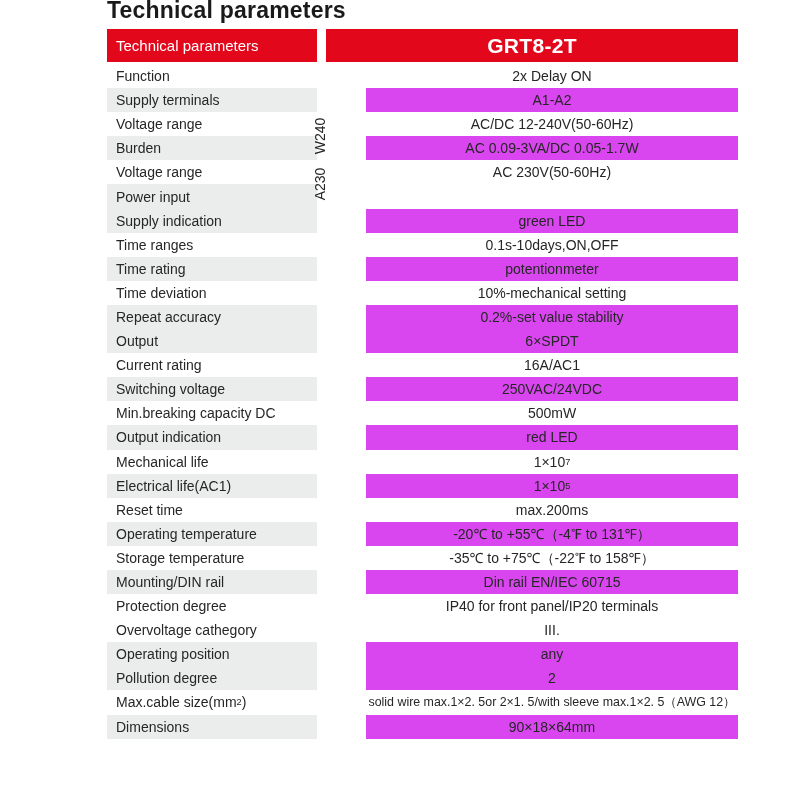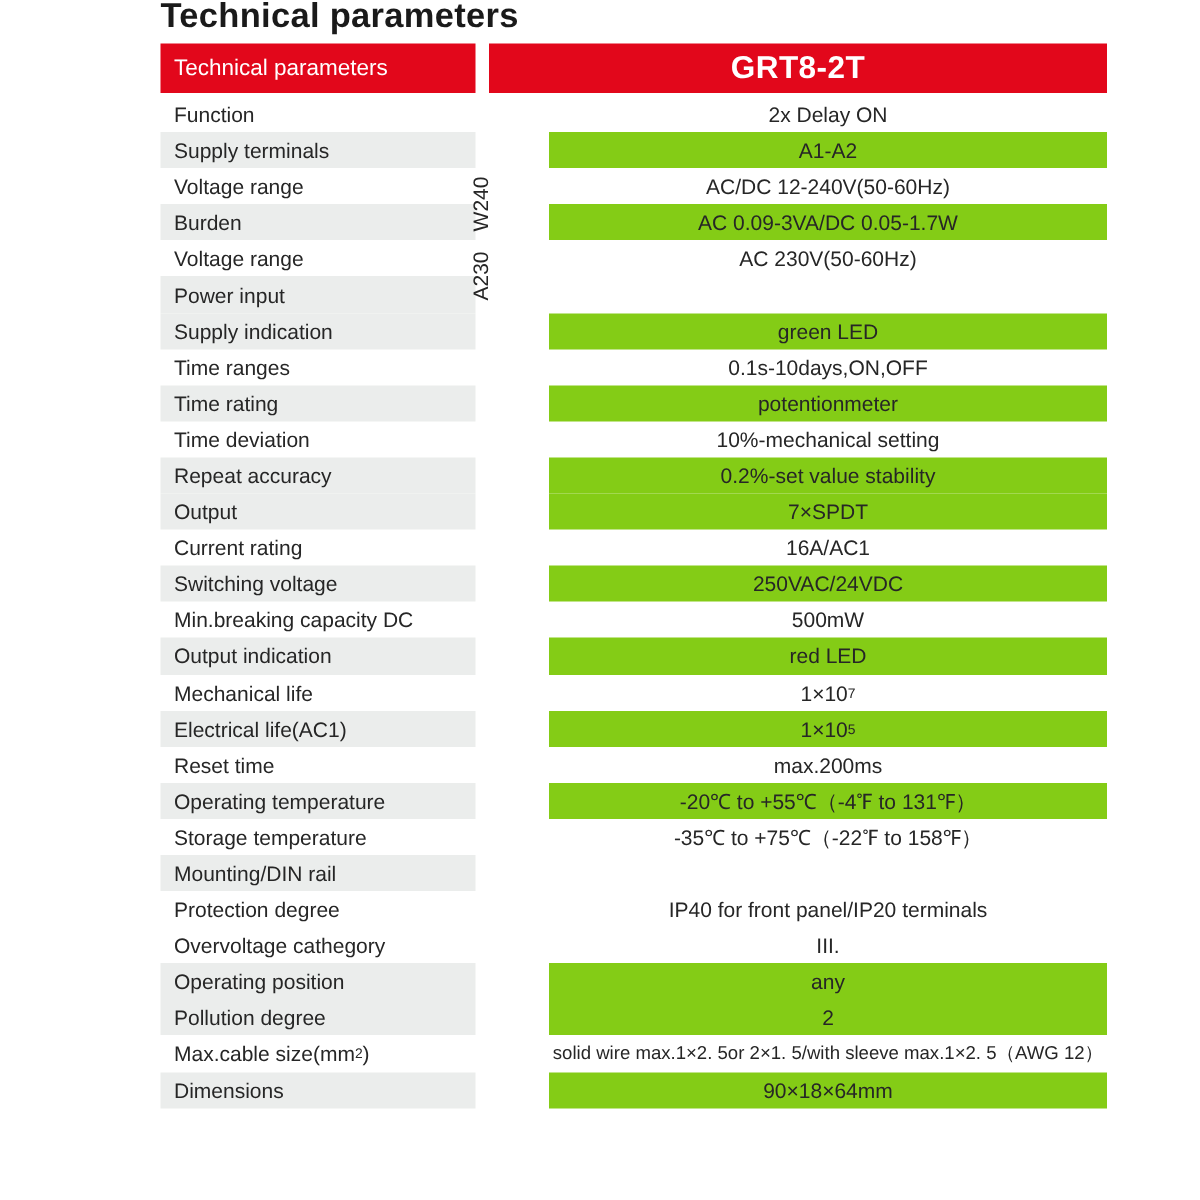--- a/index.html
+++ b/index.html
@@ -88,21 +88,21 @@
     font-size: 14px;
     color: #262626;
     display: flex;
     align-items: center;
     justify-content: center;
     white-space: nowrap;
   }
   .cell-value.tiny { font-size: 12.4px; }
 
   .trow.alt .cell-label { background: #ebedec; }
-  .trow.alt .cell-value { background: #84cc16; }
+  .trow.alt .cell-value { background: #d946ef; }
   .trow.alt .cell-tag   { background: transparent; }
   .tagbox {
     position: absolute;
     left: 200px;
     width: 26px;
     display: flex;
     align-items: center;
     justify-content: center;
   }
   .tagbox span {
@@ -180,21 +180,21 @@
           <div class="cell-value">10%-mechanical setting</div>
         </div>
         <div class="trow alt">
           <div class="cell-label">Repeat accuracy</div>
           <div class="cell-tag"></div>
           <div class="cell-value">0.2%-set value stability</div>
         </div>
         <div class="trow alt">
           <div class="cell-label">Output</div>
           <div class="cell-tag"></div>
-          <div class="cell-value">7×SPDT</div>
+          <div class="cell-value">6×SPDT</div>
         </div>
         <div class="trow">
           <div class="cell-label">Current rating</div>
           <div class="cell-tag"></div>
           <div class="cell-value">16A/AC1</div>
         </div>
         <div class="trow alt">
           <div class="cell-label">Switching voltage</div>
           <div class="cell-tag"></div>
           <div class="cell-value">250VAC/24VDC</div>
@@ -230,20 +230,21 @@
           <div class="cell-value">-20℃ to +55℃（-4℉ to 131℉）</div>
         </div>
         <div class="trow">
           <div class="cell-label">Storage temperature</div>
           <div class="cell-tag"></div>
           <div class="cell-value">-35℃ to +75℃（-22℉ to 158℉）</div>
         </div>
         <div class="trow alt">
           <div class="cell-label">Mounting/DIN rail</div>
           <div class="cell-tag"></div>
+          <div class="cell-value">Din rail EN/IEC 60715</div>
         </div>
         <div class="trow">
           <div class="cell-label">Protection degree</div>
           <div class="cell-tag"></div>
           <div class="cell-value">IP40 for front panel/IP20 terminals</div>
         </div>
         <div class="trow">
           <div class="cell-label">Overvoltage cathegory</div>
           <div class="cell-tag"></div>
           <div class="cell-value">III.</div>

